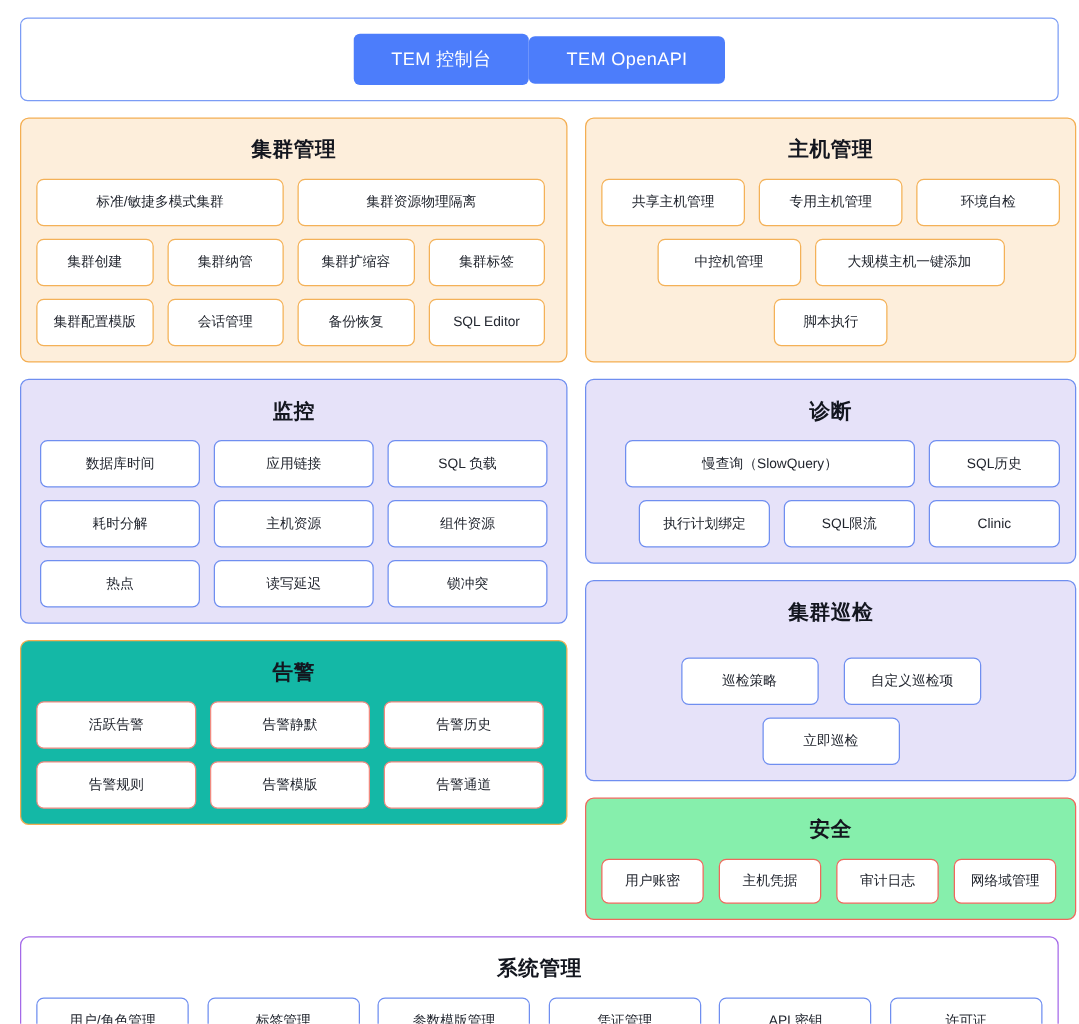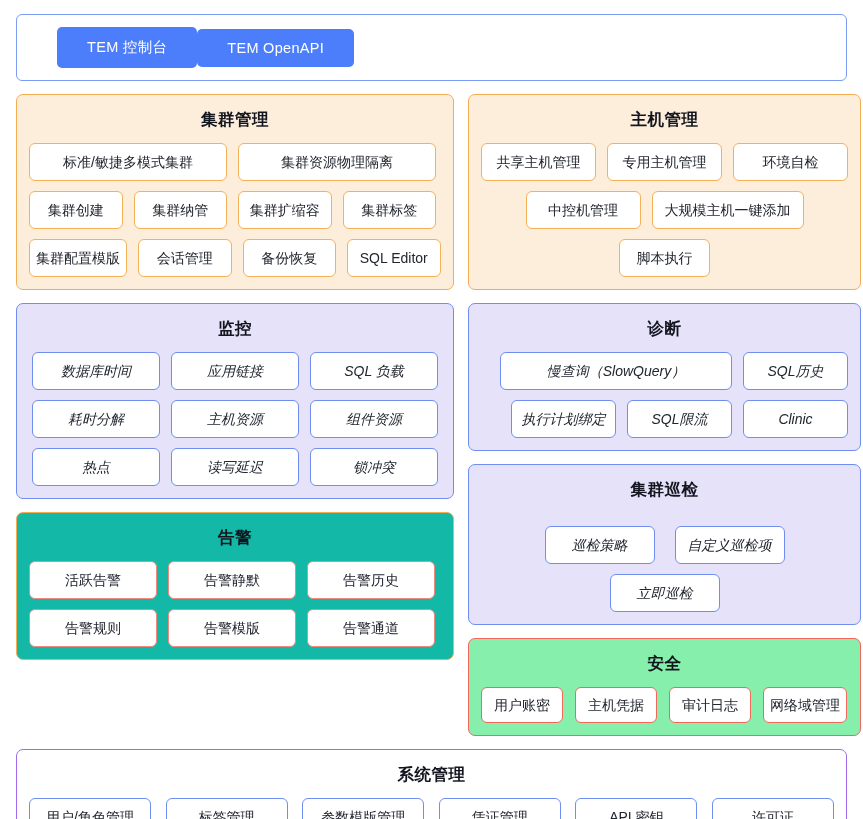--- a/index.html
+++ b/index.html
@@ -23,21 +23,21 @@
   }
 
   
   .entry-bar {
     border: 1.5px solid #7b9cf5;
     border-radius: 6px;
     background: #ffffff;
     height: 67px;
     display: flex;
     align-items: center;
-    justify-content: flex-start;
+    justify-content: center;
     padding: 0 40px;
     box-sizing: border-box;
   }
   .entry-btn {
     background: #4c7dfb;
     color: #ffffff;
     border-radius: 5px;
     font-size: 14.5px;
     letter-spacing: .3px;
     padding: 11px 30px;
@@ -70,21 +70,21 @@
     letter-spacing: .5px;
   }
   .chips {
     display: flex;
     flex-wrap: wrap;
     gap: 10px 11px;
   }
   .chip {
     background: #ffffff;
     border-radius: 6px;
-    font-size: 14px;
+    font-size: 11px;
     line-height: 1;
     padding: 11px 6px;
     text-align: center;
     box-sizing: border-box;
     color: #22262f;
     user-select: none;
     white-space: nowrap;
     display: flex;
     align-items: center;
     justify-content: center;
@@ -95,21 +95,21 @@
     background: #fdeedb;
     border: 1.5px solid #f4ae52;
   }
   .theme-orange .chip { border: 1.4px solid #f4b157; }
 
   
   .theme-purple {
     background: #e6e2f9;
     border: 1.5px solid #6f8ef0;
   }
-  .theme-purple .chip { border: 1.4px solid #6f8ef0; font-style: italic; }
+  .theme-purple .chip { border: 1.4px solid #6f8ef0; }
 
   
   .theme-alarm {
     background: #14b8a6;
     border: 1.5px solid #f4ae52;
   }
   .theme-alarm .chip { border: 1.4px solid #f08a80; }
 
   
   .theme-red {

